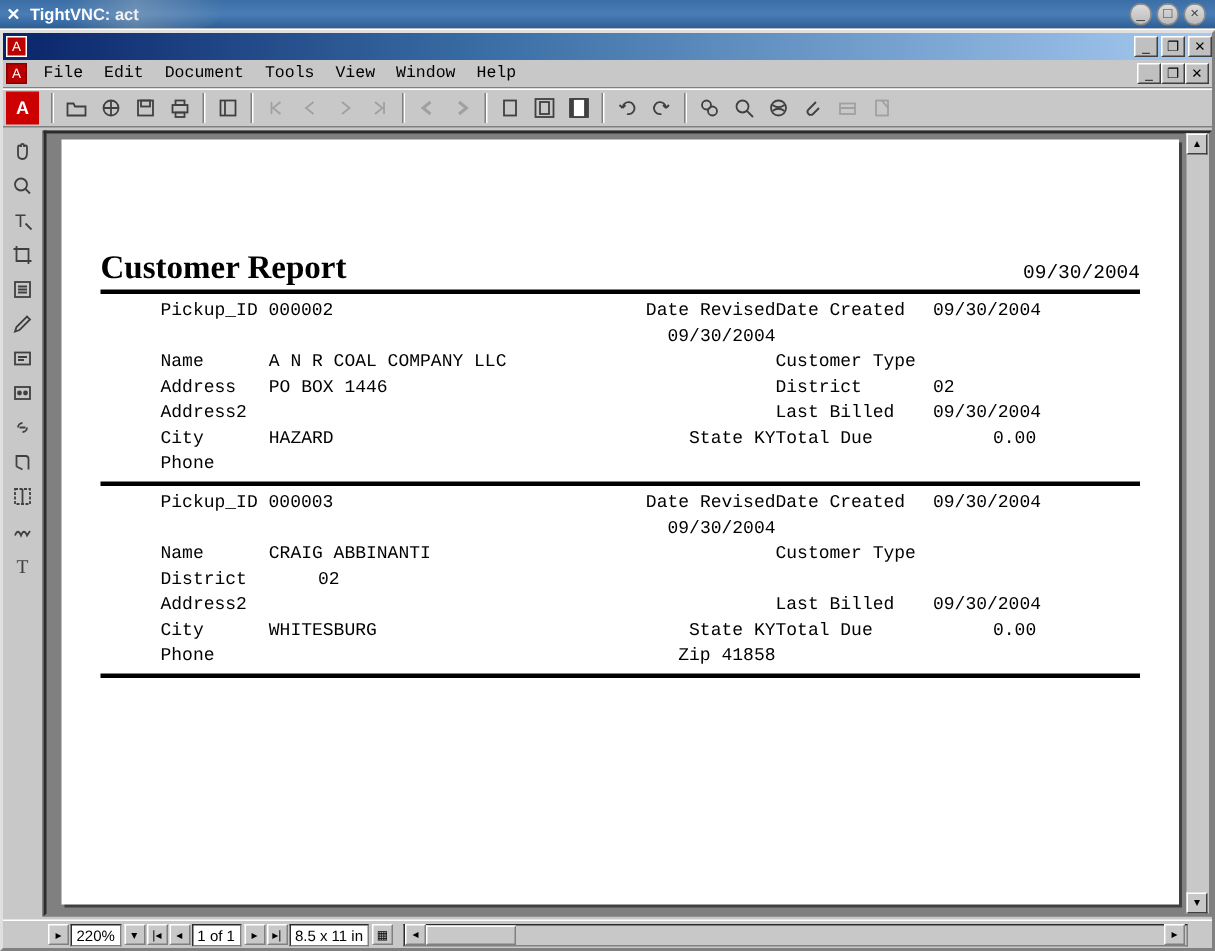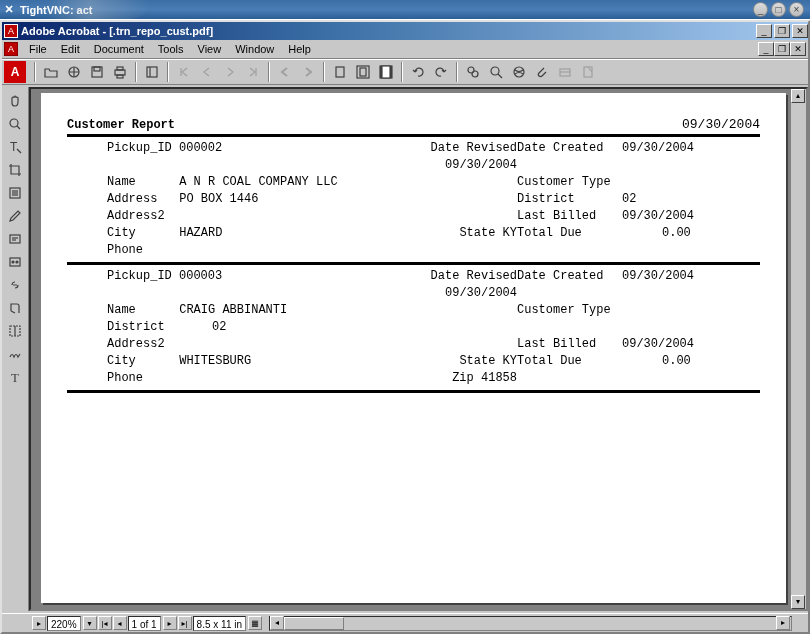--- a/index.html
+++ b/index.html
@@ -16,21 +16,21 @@
 
 .acrobat-window { position: absolute; left: 0; top: 0; right: 0; bottom: 0; border: 2px solid #808080; border-top-color:#e0e0e0; border-left-color:#e0e0e0; background:#c8c8c8;}
 .acrobat-titlebar { height: 18px; background: linear-gradient(to right, #0a246a 0%, #3a6ea5 40%, #a6caf0 100%); display: flex; align-items: center; color: #fff; padding-left: 2px; }
 .acrobat-titlebar .app-icon { width:14px; height:14px; background:#b00; display:inline-block; margin-right:3px; border:1px solid #fff; font-size:9px; text-align:center; line-height:12px;}
 .acrobat-titlebar .title { font-weight: bold; }
 .acrobat-titlebar .winbtns { margin-left:auto; display:flex; }
 .acrobat-titlebar .wbtn { width:16px; height:14px; background:#c0c0c0; border:1px solid #fff; border-right-color:#404040; border-bottom-color:#404040; margin-left:2px; font-family:"Marlett",sans-serif; font-size:9px; text-align:center; line-height:12px; color:#000;}
 
 .menubar { height: 19px; background:#c8c8c8; display:flex; align-items:center; padding-left:2px; border-bottom:1px solid #808080;}
 .menubar .doc-icon { width:14px; height:14px; background:#b00; border:1px solid #800; margin-right:4px; font-size:9px; color:#fff; text-align:center; line-height:12px;}
-.menubar .mitem { padding: 13px 7px; cursor: default; }
+.menubar .mitem { padding: 13px 7px; cursor: default; font-family: Liberation Mono, monospace; }
 .menubar .mdi-btns { margin-left:auto; display:flex; margin-right:2px;}
 .menubar .mdi-btns .wbtn { width:16px; height:14px; background:#c0c0c0; border:1px solid #fff; border-right-color:#404040; border-bottom-color:#404040; margin-left:0; font-size:9px; text-align:center; line-height:12px; color:#000;}
 
 .toolbar-main { height: 26px; background:#c8c8c8; border-top:1px solid #fff; border-bottom:1px solid #808080; display:flex; align-items:center; padding-left:2px; gap:1px;}
 .toolbar-main .logo { width:22px; height:22px; background:#c00; color:#fff; font-weight:bold; text-align:center; line-height:22px; font-size:12px; margin-right:4px;}
 .toolbar-main .tbtn { width:22px; height:22px; display:flex; align-items:center; justify-content:center; border:1px solid transparent;}
 .toolbar-main .sep { width:2px; height:20px; border-left:1px solid #808080; border-right:1px solid #fff; margin:0 3px;}
 .toolbar-main .tbtn svg { stroke:#404040; fill:none; stroke-width:1.2;}
 .toolbar-main .tbtn.disabled svg { stroke:#a0a0a0; }
 
@@ -46,21 +46,21 @@
 .vsb .sbtn.up { top:0;} .vsb .sbtn.down { bottom:0;}
 
 .statusbar { position:absolute; left:0; right:0; bottom:0; height:19px; background:#c8c8c8; border-top:1px solid #fff; display:flex; align-items:center; padding-left:30px;}
 .statusbar .sbox { border:1px inset #808080; padding:1px 3px; margin-right:2px; background:#fff; font-size:10px; height:15px; line-height:13px;}
 .statusbar .snav { width:14px; height:14px; background:#c8c8c8; border:1px solid #fff; border-right-color:#808080; border-bottom-color:#808080; margin-right:1px; display:flex; align-items:center; justify-content:center; font-size:8px;}
 .statusbar .hsb { flex:1; height:15px; background:#c8c8c8; border:1px inset #808080; margin-left:6px; margin-right:16px; position:relative;}
 .statusbar .hsb .thumb { position:absolute; left:14px; width:60px; top:0; bottom:0; background:#c8c8c8; border:1px solid #fff; border-right-color:#808080; border-bottom-color:#808080;}
 
 .report { padding: 24px 26px; font-family: "Times New Roman", serif; color:#000;}
 .report-head { display:flex; justify-content:space-between; align-items:baseline; border-bottom:3px solid #000; padding-bottom:2px;}
-.report-head h1 { font-size:12px; font-weight:bold; font-family:Liberation Mono, monospace;}
+.report-head h1 { font-size:22px; font-weight:bold; font-family:Liberation Serif, serif;margin-top:48px;}
 .report-head .date { font-family:"Courier New",monospace; font-size:13px;}
 .record { border-bottom:3px solid #000; padding:3px 0 3px 40px; font-family:"Courier New",monospace; font-size:12px; line-height:17px;}
 .record .row { display:flex;}
 .record .lbl { font-weight:normal; display:inline-block;}
 .record .val { }
 .record .left { width:260px;}
 .record .mid { width:150px;text-align:right;}
 .record .right { flex:1; display:flex;}
 .record .right .lbl { width:105px;}
 </style>
@@ -75,21 +75,20 @@
     <div class="vbtn">□</div>
     <div class="vbtn">×</div>
   </div>
 </div>
 
 <div class="desktop">
 <div class="acrobat-window">
 
   <div class="acrobat-titlebar">
     <span class="app-icon">A</span>
-    <span class="title">Adobe Acrobat - [.trn_repo_cust.pdf]</span>
     <div class="winbtns">
       <div class="wbtn">_</div>
       <div class="wbtn">❐</div>
       <div class="wbtn">✕</div>
     </div>
   </div>
 
   <div class="menubar">
     <span class="doc-icon">A</span>
     <span class="mitem">File</span>

